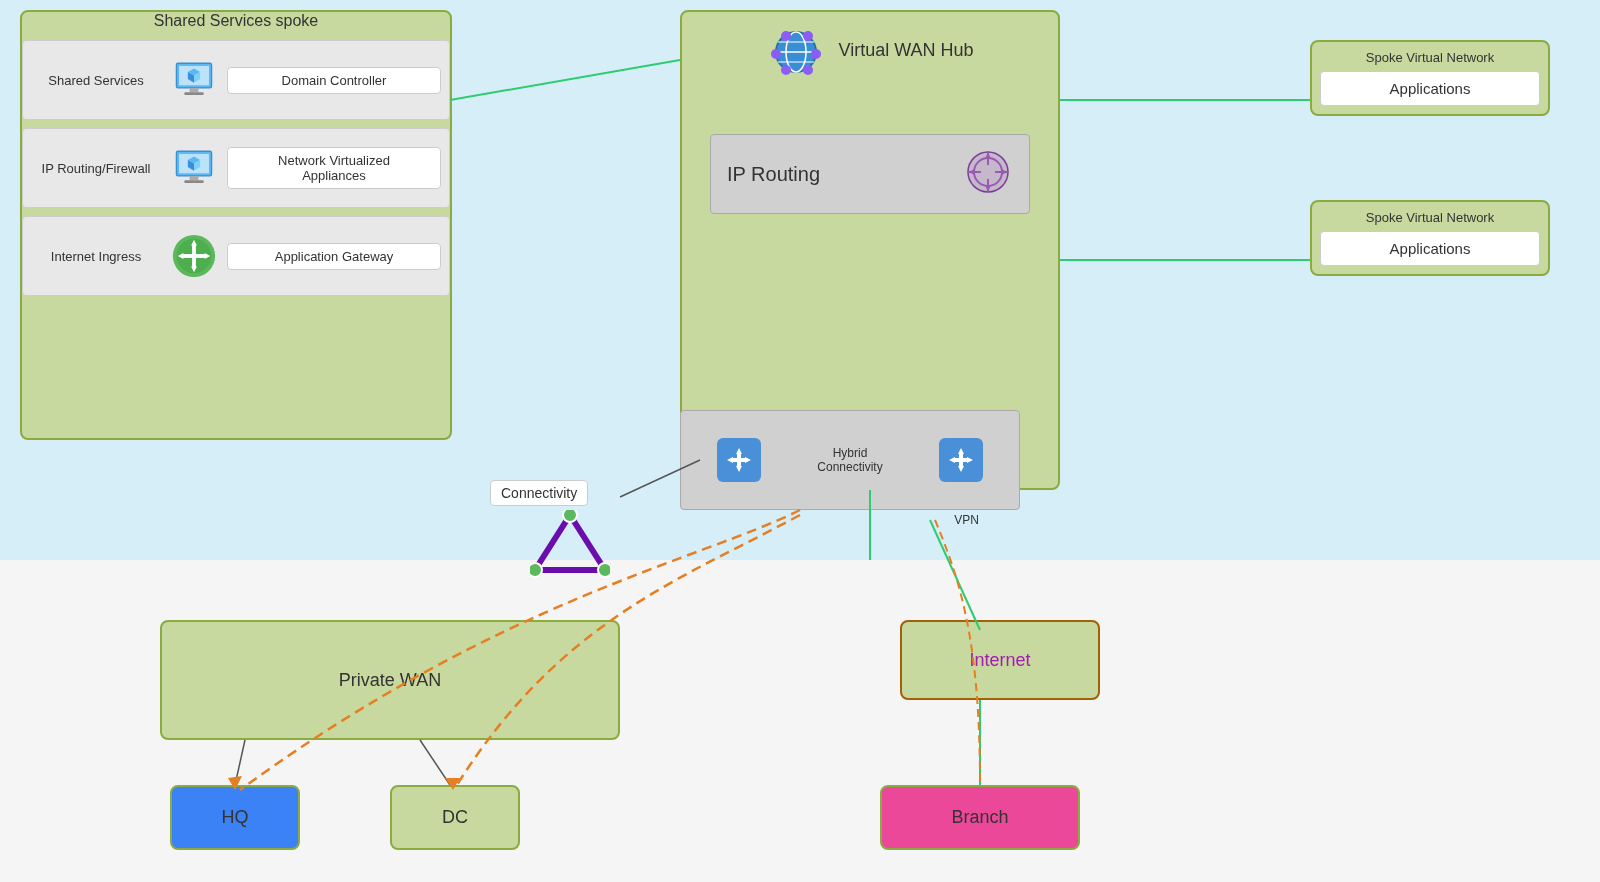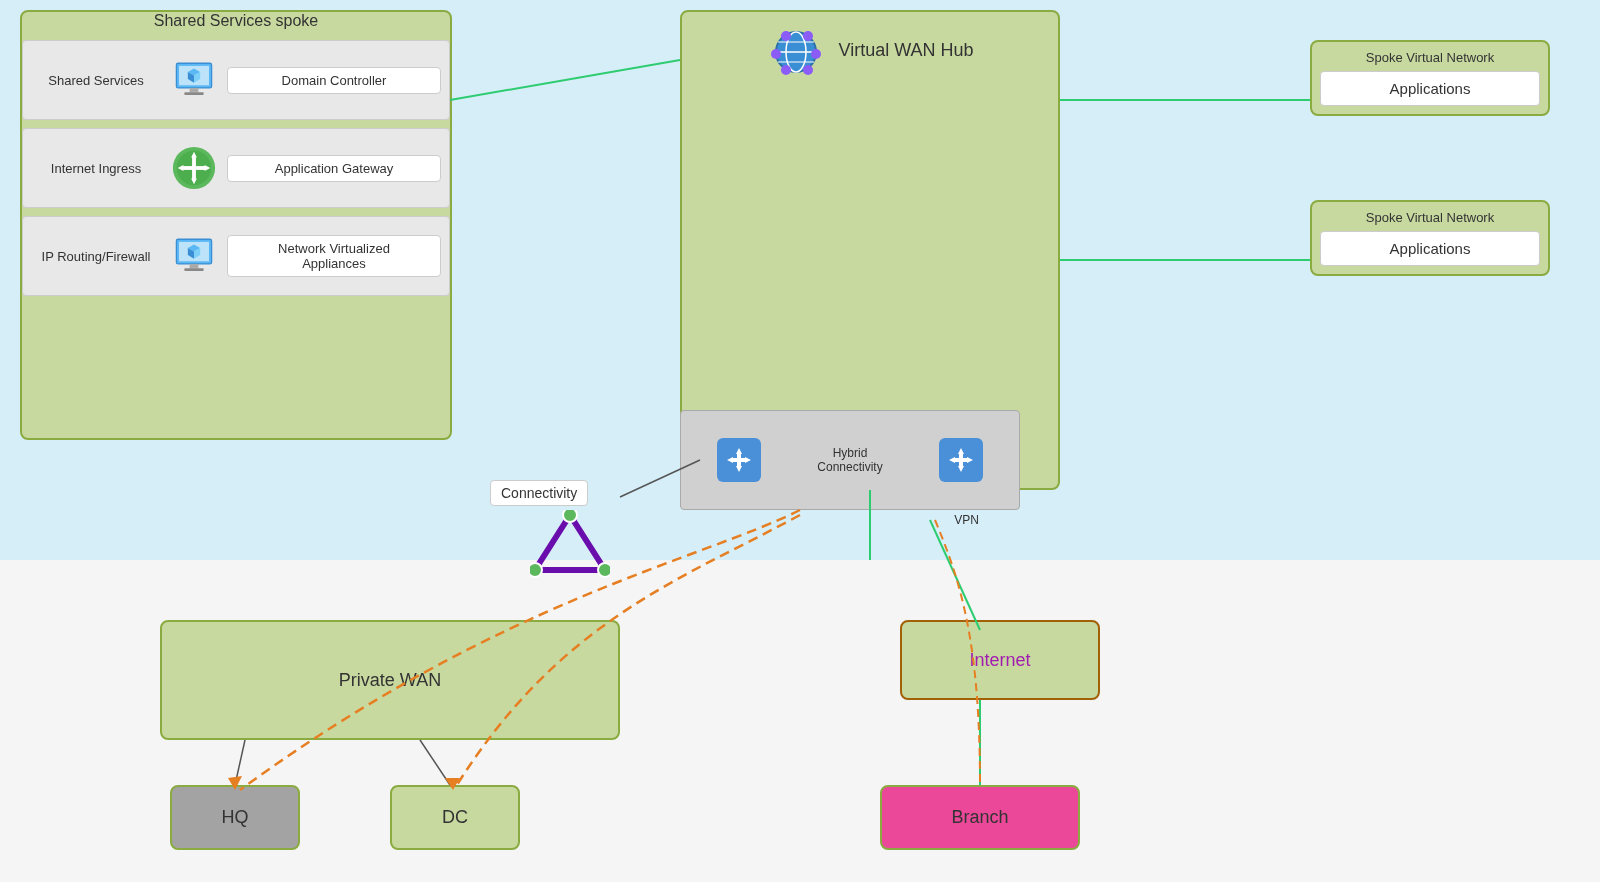--- a/index.html
+++ b/index.html
@@ -225,21 +225,21 @@
       color: #a21caf;
     }
 
     
     .hq-box {
       position: absolute;
       top: 785px;
       left: 170px;
       width: 130px;
       height: 65px;
-      background: #a3a3a3;
+      background: #3b82f6;
       border: 2px solid #8aab40;
       border-radius: 8px;
       display: flex;
       align-items: center;
       justify-content: center;
       font-size: 18px;
       color: #333;
     }
     
     .dc-box {
@@ -318,56 +318,56 @@
         <rect x="8" y="9" width="34" height="22" fill="white" opacity="0.6"></rect>
 
         <polygon points="18,16 25,12 32,16 25,20" fill="#5bb8f5"></polygon>
         <polygon points="18,16 18,24 25,28 25,20" fill="#3a8fd4"></polygon>
         <polygon points="32,16 32,24 25,28 25,20" fill="#7dd0f7"></polygon>
         <rect x="20" y="34" width="10" height="5" fill="#aaa"></rect>
         <rect x="14" y="39" width="22" height="3" rx="1" fill="#888"></rect>
       </svg>
     </div>
     <div class="ss-service-label">Domain Controller</div>
-  </div>
-
-  <div class="ss-row">
-    <span class="ss-label">Internet Ingress</span>
-    <div class="ss-icon">
-      <svg viewBox="0 0 50 50" xmlns="http://www.w3.org/2000/svg" width="48" height="48">
-        <circle cx="25" cy="25" r="22" fill="#5cb85c"></circle>
-        <circle cx="25" cy="25" r="18" fill="#4cae4c"></circle>
-
-        <polygon points="25,8 22,14 28,14" fill="white"></polygon>
-        <polygon points="25,42 22,36 28,36" fill="white"></polygon>
-        <polygon points="8,25 14,22 14,28" fill="white"></polygon>
-        <polygon points="42,25 36,22 36,28" fill="white"></polygon>
-        <rect x="23" y="12" width="4" height="26" fill="white"></rect>
-        <rect x="12" y="23" width="26" height="4" fill="white"></rect>
-      </svg>
-    </div>
-    <div class="ss-service-label">Application Gateway</div>
   </div>
 
   <div class="ss-row">
     <span class="ss-label">IP Routing/Firewall</span>
     <div class="ss-icon computer-icon">
       <svg viewBox="0 0 50 50" fill="none" xmlns="http://www.w3.org/2000/svg">
         <rect x="5" y="6" width="40" height="28" rx="2" fill="#5bb8f5" stroke="#3a8fd4" stroke-width="1.5"></rect>
         <rect x="8" y="9" width="34" height="22" fill="white" opacity="0.6"></rect>
         <polygon points="18,16 25,12 32,16 25,20" fill="#5bb8f5"></polygon>
         <polygon points="18,16 18,24 25,28 25,20" fill="#3a8fd4"></polygon>
         <polygon points="32,16 32,24 25,28 25,20" fill="#7dd0f7"></polygon>
         <rect x="20" y="34" width="10" height="5" fill="#aaa"></rect>
         <rect x="14" y="39" width="22" height="3" rx="1" fill="#888"></rect>
       </svg>
     </div>
     <div class="ss-service-label" style="white-space: pre-line;">Network  Virtualized
 Appliances</div>
   </div>
+
+  <div class="ss-row">
+    <span class="ss-label">Internet Ingress</span>
+    <div class="ss-icon">
+      <svg viewBox="0 0 50 50" xmlns="http://www.w3.org/2000/svg" width="48" height="48">
+        <circle cx="25" cy="25" r="22" fill="#5cb85c"></circle>
+        <circle cx="25" cy="25" r="18" fill="#4cae4c"></circle>
+
+        <polygon points="25,8 22,14 28,14" fill="white"></polygon>
+        <polygon points="25,42 22,36 28,36" fill="white"></polygon>
+        <polygon points="8,25 14,22 14,28" fill="white"></polygon>
+        <polygon points="42,25 36,22 36,28" fill="white"></polygon>
+        <rect x="23" y="12" width="4" height="26" fill="white"></rect>
+        <rect x="12" y="23" width="26" height="4" fill="white"></rect>
+      </svg>
+    </div>
+    <div class="ss-service-label">Application Gateway</div>
+  </div>
 </div>
 
 <div class="vwan-hub">
 
   <div style="display:flex;align-items:center;gap:12px;margin-bottom:8px;">
     <div>
       <svg width="60" height="60" viewBox="0 0 60 60" xmlns="http://www.w3.org/2000/svg">
         <circle cx="30" cy="30" r="20" fill="#3a8fd4" stroke="#2a6fa8" stroke-width="2"></circle>
         <ellipse cx="30" cy="30" rx="10" ry="20" fill="none" stroke="white" stroke-width="1.5"></ellipse>
         <line x1="10" y1="30" x2="50" y2="30" stroke="white" stroke-width="1.5"></line>
@@ -378,20 +378,38 @@
         <circle cx="42" cy="14" r="5" fill="#8b5cf6"></circle>
         <circle cx="10" cy="32" r="5" fill="#8b5cf6"></circle>
         <circle cx="50" cy="32" r="5" fill="#8b5cf6"></circle>
         <circle cx="20" cy="48" r="5" fill="#8b5cf6"></circle>
         <circle cx="42" cy="48" r="5" fill="#8b5cf6"></circle>
       </svg>
     </div>
     <div class="vwan-hub-title" style="font-size:18px;">Virtual WAN Hub</div>
   </div>
 
+  <div class="ip-routing-box" style="margin-top: 40px;">
+    <span class="ip-routing-label">IP Routing</span>
+    <div>
+      <svg width="50" height="50" viewBox="0 0 50 50" xmlns="http://www.w3.org/2000/svg">
+        <circle cx="25" cy="25" r="20" fill="#9b59b6" stroke="#7d3c98" stroke-width="1.5" fill-opacity="0.2"></circle>
+        <circle cx="25" cy="25" r="14" fill="none" stroke="#9b59b6" stroke-width="2"></circle>
+
+        <line x1="25" y1="6" x2="25" y2="18" stroke="#9b59b6" stroke-width="2"></line>
+        <line x1="25" y1="32" x2="25" y2="44" stroke="#9b59b6" stroke-width="2"></line>
+        <line x1="6" y1="25" x2="18" y2="25" stroke="#9b59b6" stroke-width="2"></line>
+        <line x1="32" y1="25" x2="44" y2="25" stroke="#9b59b6" stroke-width="2"></line>
+        <polygon points="25,5 22,12 28,12" fill="#9b59b6"></polygon>
+        <polygon points="25,45 22,38 28,38" fill="#9b59b6"></polygon>
+        <polygon points="5,25 12,22 12,28" fill="#9b59b6"></polygon>
+        <polygon points="45,25 38,22 38,28" fill="#9b59b6"></polygon>
+      </svg>
+    </div>
+  </div>
 </div>
 
 <div class="hybrid-box">
   <div class="move-icon">
     <svg width="32" height="32" viewBox="0 0 32 32" xmlns="http://www.w3.org/2000/svg">
       <polygon points="16,4 13,10 19,10" fill="white"></polygon>
       <polygon points="16,28 13,22 19,22" fill="white"></polygon>
       <polygon points="4,16 10,13 10,19" fill="white"></polygon>
       <polygon points="28,16 22,13 22,19" fill="white"></polygon>
       <rect x="14" y="8" width="4" height="16" fill="white"></rect>

